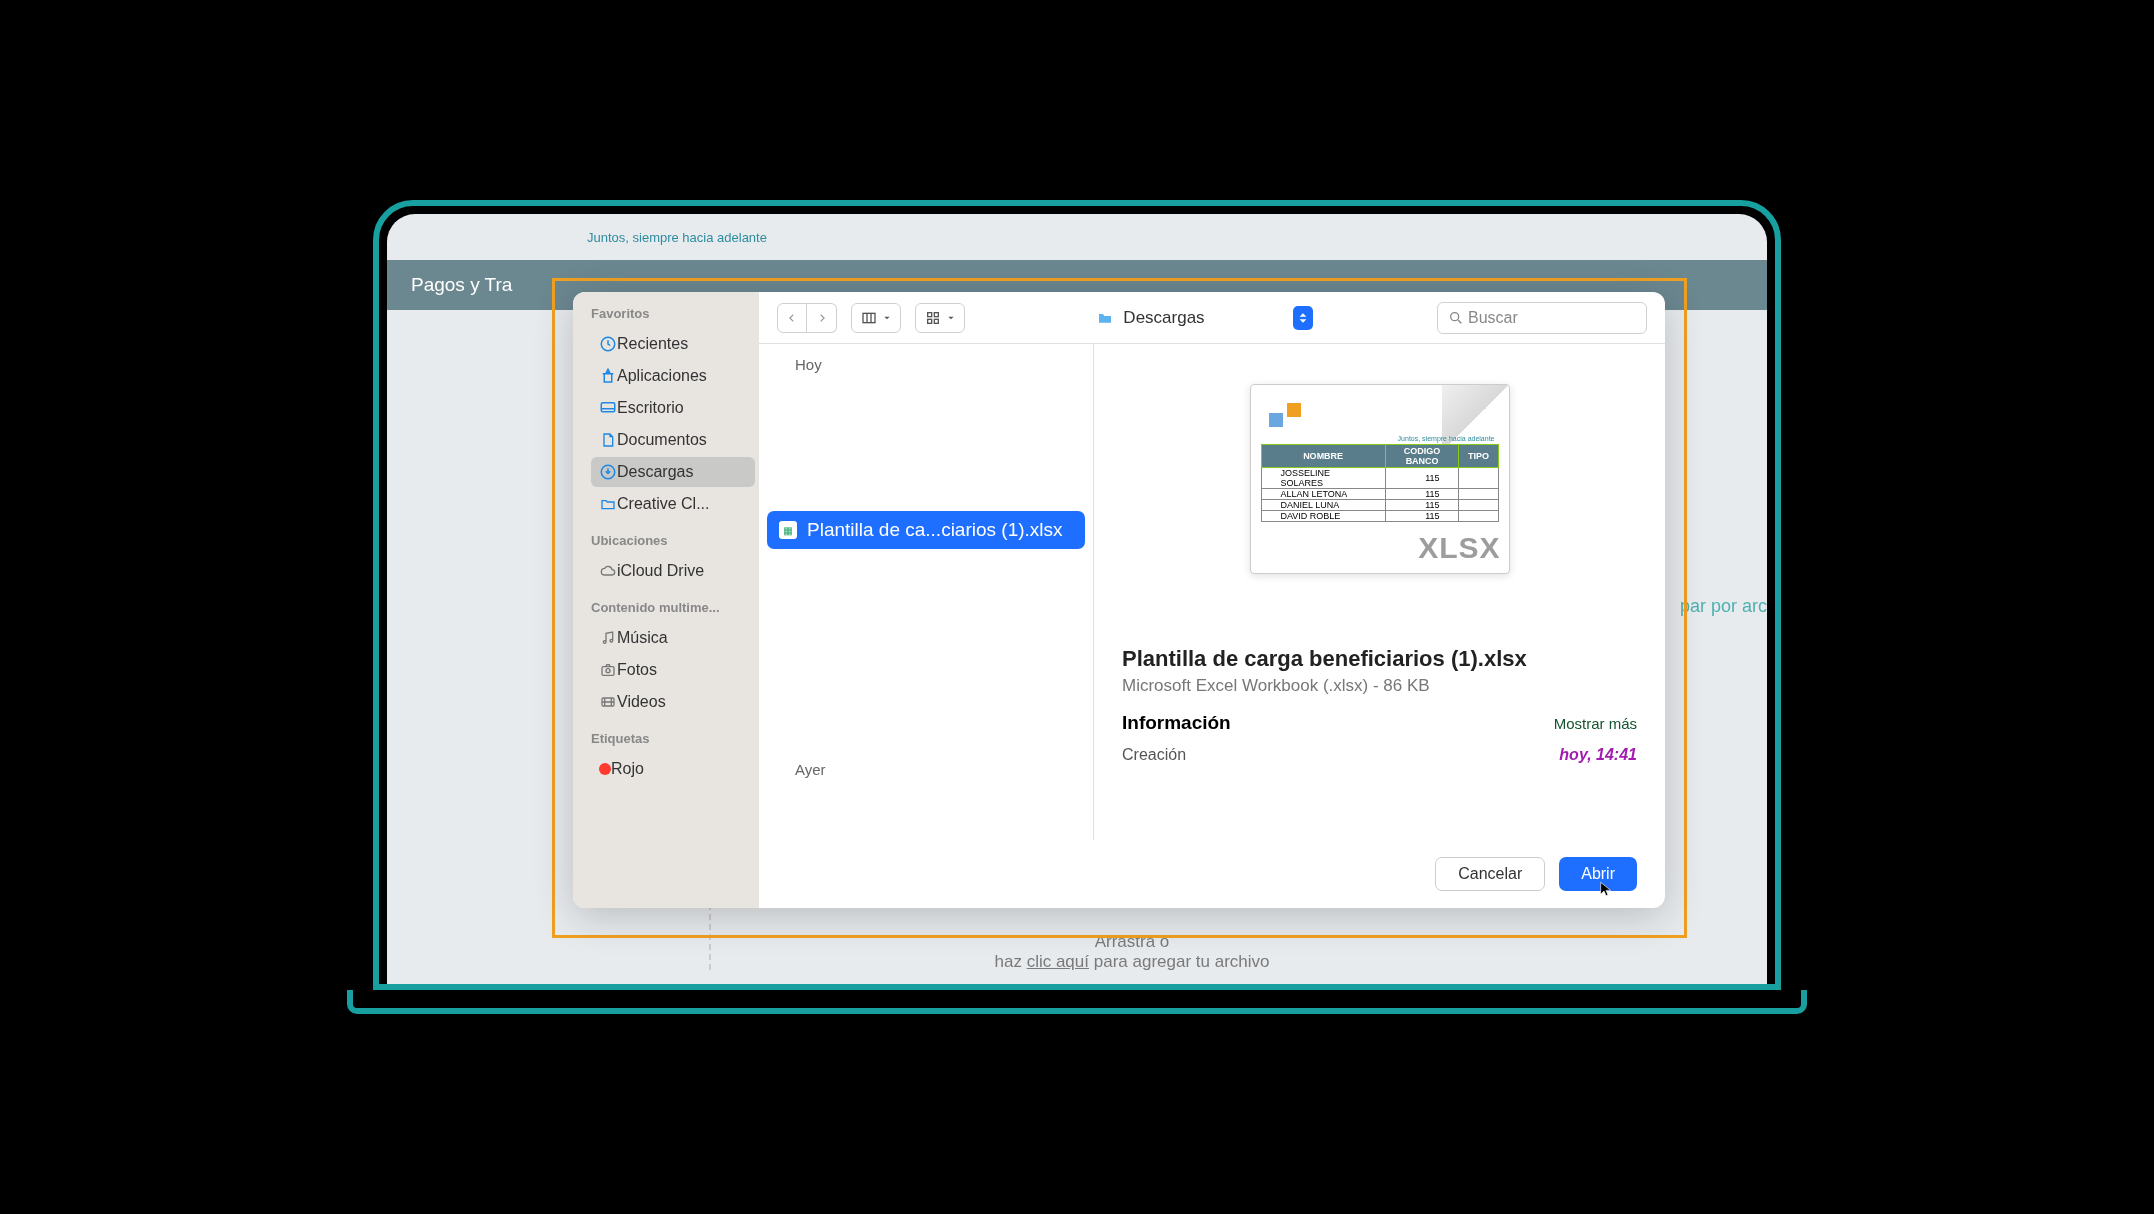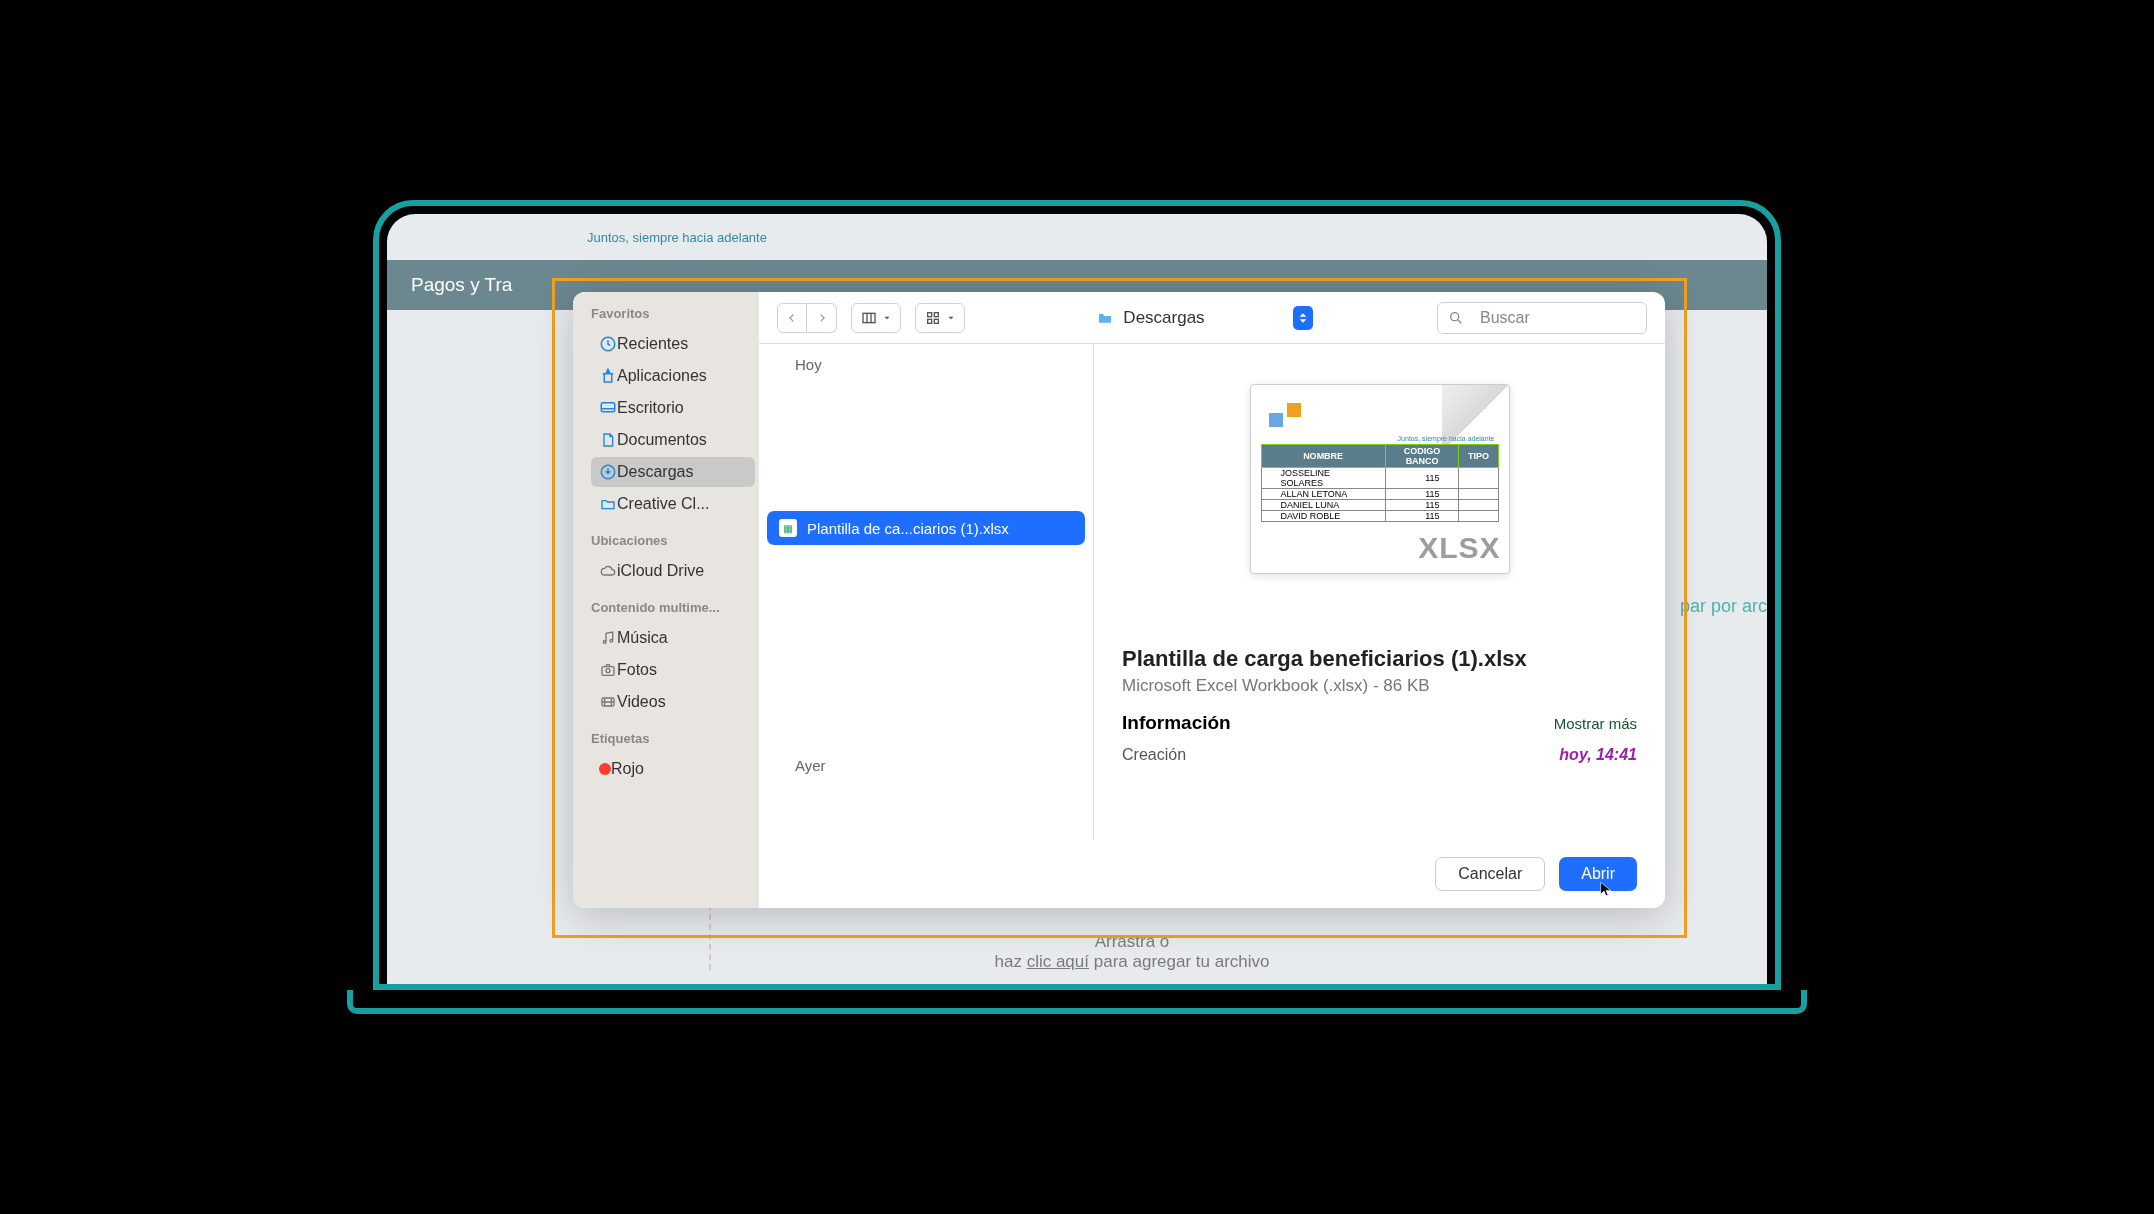--- a/index.html
+++ b/index.html
@@ -30,29 +30,29 @@
     .main { flex:1; display:flex; flex-direction:column; }
     .toolbar { height:52px; display:flex; align-items:center; padding:0 18px; gap:14px; border-bottom:1px solid #e0e0e0; }
     .nav-btns { display:flex; }
     .nav-btn { width:30px; height:30px; border:1px solid #d0d0d0; display:flex; align-items:center; justify-content:center; color:#999; cursor:pointer;}
     .nav-btn.left{border-radius:6px 0 0 6px;}
     .nav-btn.right{border-radius:0 6px 6px 0; border-left:none;}
     .tool-btn{height:30px;border:1px solid #d0d0d0;border-radius:6px;display:flex;align-items:center;padding:0 8px;gap:4px;color:#555;cursor:pointer;}
     .location-btn{height:32px;display:flex;align-items:center;gap:8px;padding:2px 4px 2px 10px;margin-left:auto;margin-right:auto;border-radius:6px;color:#333;font-size:17px;position:relative;}
     .location-btn .folder-ico{color:#5cb3f0;}
     .loc-arrows{width:20px;height:24px;background:#1e6fff;border-radius:5px;display:flex;flex-direction:column;align-items:center;justify-content:center;margin-left:80px;}
-    .search-box{width:210px;height:32px;border:1px solid #d0d0d0;border-radius:6px;display:flex;align-items:center;padding:0 10px;gap:16px;color:#888;}
+    .search-box{width:210px;height:32px;border:1px solid #d0d0d0;border-radius:6px;display:flex;align-items:center;padding:0 10px;gap:4px;color:#888;}
 
     .content{flex:1;display:flex;overflow:hidden;}
     .file-list{width:335px;border-right:1px solid #e0e0e0;padding:0;}
     .list-date{color:#666;font-size:15px;padding:12px 0 8px 36px;}
     .file-row{display:flex;align-items:center;gap:10px;margin:0 8px;padding:8px 12px;border-radius:7px;}
     .file-row.selected{background:#1e6fff;color:#fff;}
     .file-ico{width:18px;height:18px;background:#fff;border-radius:3px;display:inline-flex;align-items:center;justify-content:center;color:#21a366;font-size:10px;}
-    .file-name{font-size:15px;white-space:nowrap;overflow:hidden;text-overflow:ellipsis;}
+    .file-name{font-size:19px;white-space:nowrap;overflow:hidden;text-overflow:ellipsis;}
 
     .preview{flex:1;padding:20px 28px 0 28px;display:flex;flex-direction:column;overflow:hidden;}
     .thumb-area{display:flex;justify-content:center;padding:20px 0 40px;}
     .thumb{width:260px;height:190px;background:#fff;border:1px solid #ccc;border-radius:4px;position:relative;box-shadow:0 2px 8px rgba(0,0,0,0.12);overflow:hidden;}
     .thumb-fold{position:absolute;top:-1px;right:-1px;width:68px;height:68px;background:linear-gradient(135deg,#f0f0f0 0%,#d8d8d8 50%,transparent 50%);}
     .thumb-inner{position:absolute;left:10px;top:10px;right:10px;}
     .thumb-logo{height:40px;display:flex;gap:4px;padding:8px;}
     .thumb-logo .sq1{width:14px;height:14px;background:#6aa7e0;margin-top:10px;}
     .thumb-logo .sq2{width:14px;height:14px;background:#f0a020;}
     .thumb-tag{text-align:right;font-size:7px;color:#2d8c9e;padding-right:4px;}

